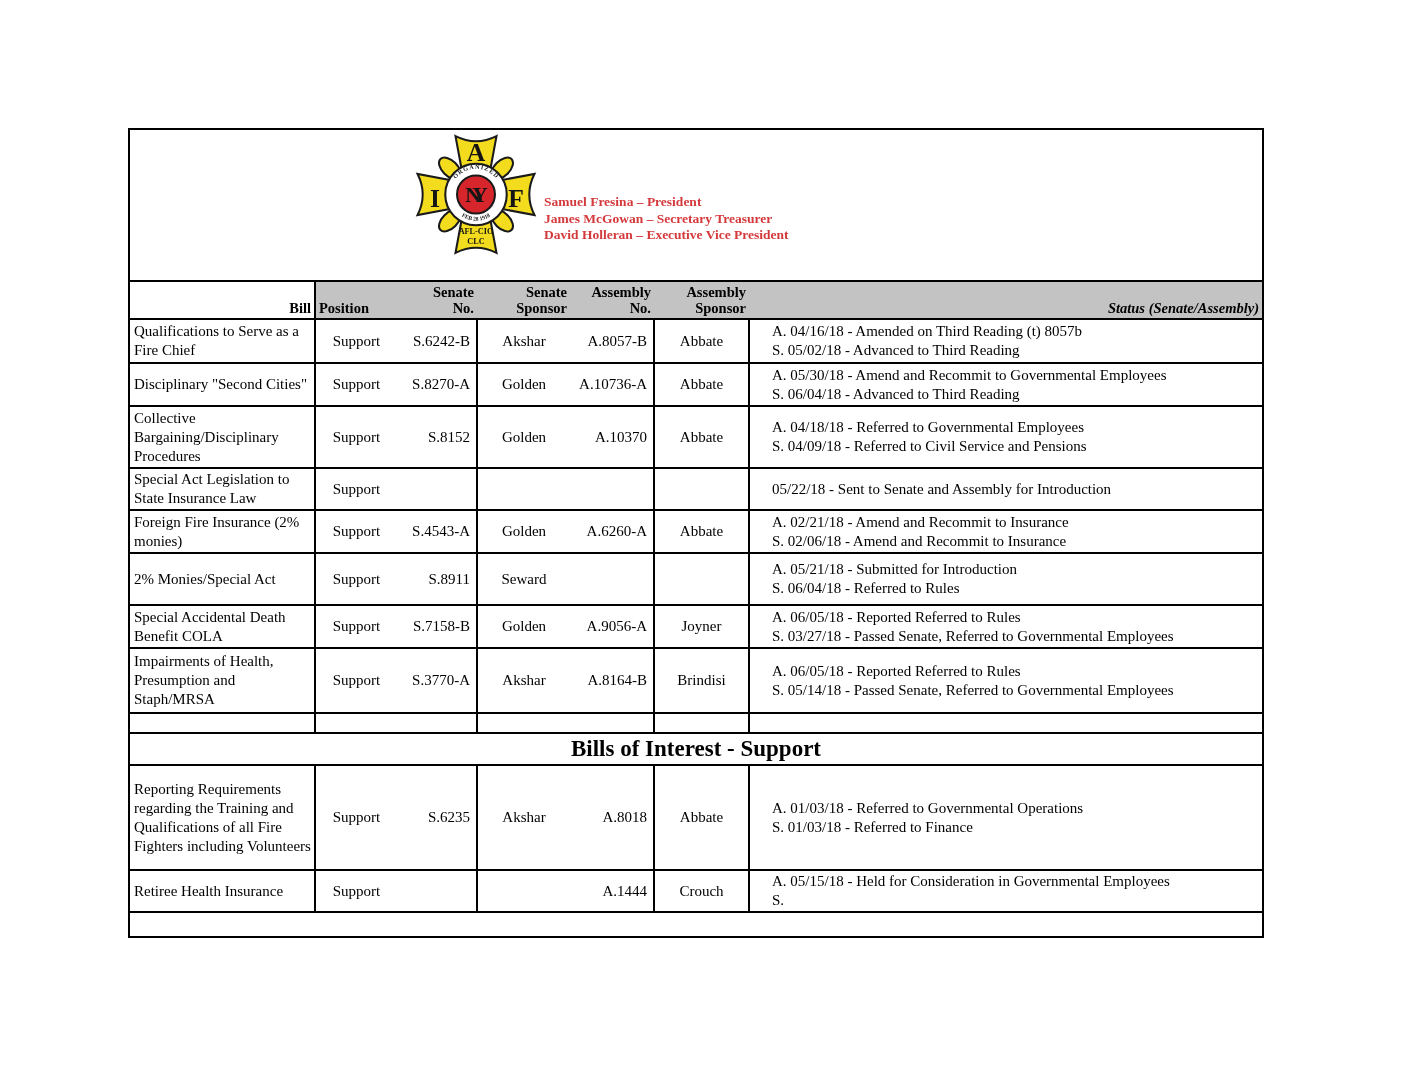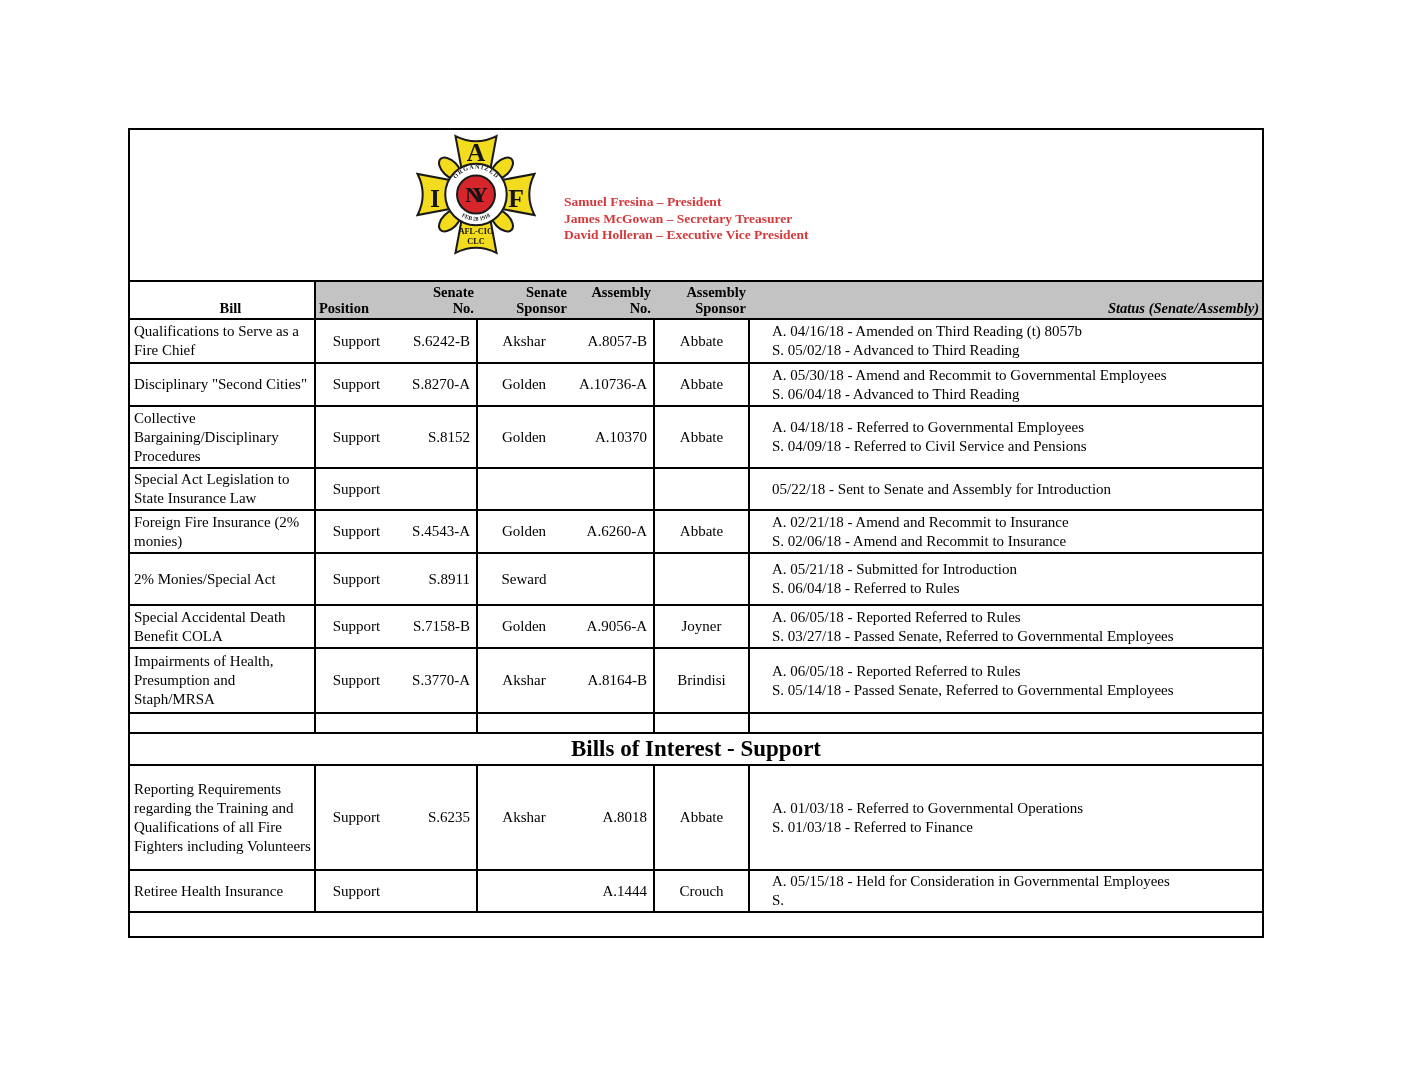--- a/index.html
+++ b/index.html
@@ -12,37 +12,37 @@
     position:absolute; left:128px; top:128px; width:1136px; height:810px;
     border:2px solid #000; background:#fff; overflow:hidden;
   }
   .logo-wrap { position:absolute; left:284px; top:3px; width:124px; height:123px; }
   .org-title {
     position:absolute; left:413px; top:10px;
     font-weight:bold; font-size:22px; line-height:25px; letter-spacing:0.6px;
     color:#1b1b1b; white-space:pre-line;
   }
   .officers {
-    position:absolute; left:434px; top:64px;
+    position:absolute; left:414px; top:64px;
     font-weight:bold; font-size:13.5px; line-height:16.5px;
     color:var(--red-text, #d4393c);
   }
   table.bills {
     position:absolute; left:0; top:150px; width:1132px;
     border-collapse:collapse; table-layout:fixed;
     font-size:15px; line-height:19px;
   }
   th {
     background:var(--header-gray, #c3c3c3);
     border-top:2px solid #000; border-bottom:2px solid #000;
     vertical-align:bottom; font-weight:bold;
     font-size:14.5px; line-height:16px; padding:2px 3px 2px 3px;
     white-space:pre-line;
   }
-  th.th-bill { background:#fff; text-align:center; border-right:2px solid #000; padding-left:20px; }
+  th.th-bill { background:#fff; text-align:right; border-right:2px solid #000; padding-left:20px; }
   th.th-pos { text-align:left; }
   th.th-sno, th.th-ssp, th.th-ano, th.th-asp { text-align:right; }
   th.th-status { text-align:right; padding-left:5px;font-style:italic; }
   td {
     border-bottom:2px solid #000; vertical-align:middle;
     padding:1px 3px; overflow:hidden;
   }
   .b-r { border-right:2px solid #000; }
   .c-bill { text-align:left; padding-left:4px; }
   .c-pos { text-align:center; }

